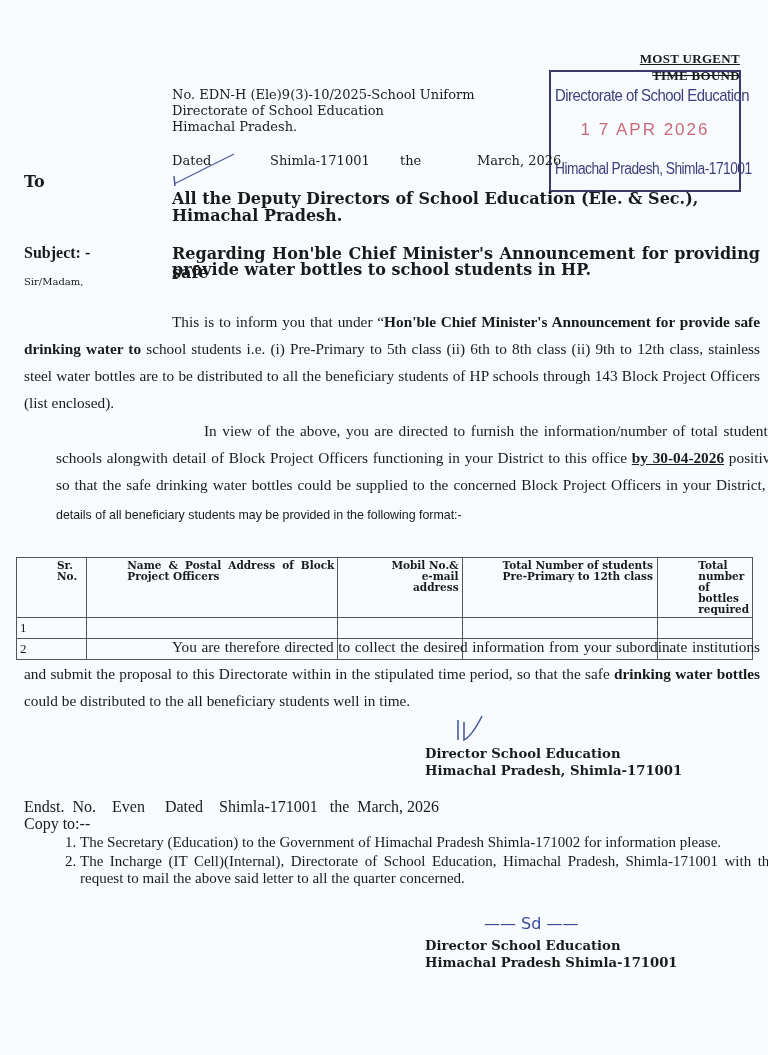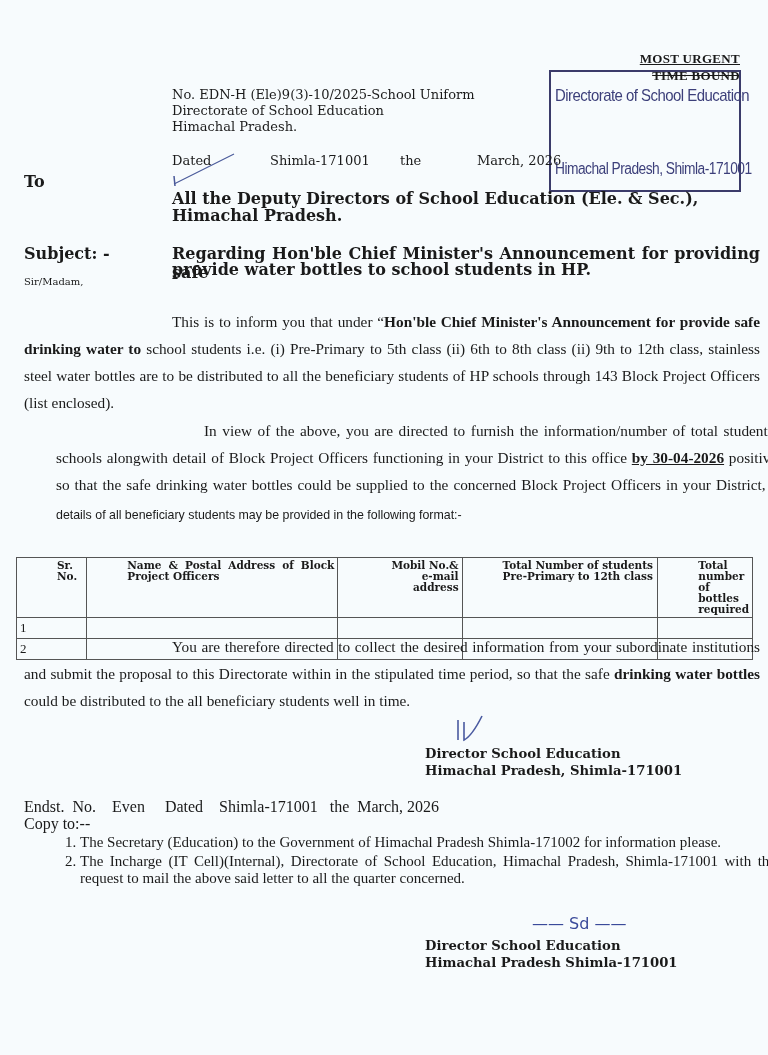--- a/index.html
+++ b/index.html
@@ -36,51 +36,52 @@
     font-family:"DejaVu Serif", serif; font-size:10.5px;
   }
   table.fmt th, table.fmt td { border:1px solid #555; padding:2px 3px; vertical-align:top; }
   table.fmt th { font-weight:bold; text-align:left; line-height:11px; height:33px;padding-left:40px; }
   table.fmt td { height:15px; font-size:13px; font-family:"Liberation Serif", serif; }
   .sig { font-weight:bold; font-size:13.2px; line-height:16px; font-family:"DejaVu Serif", serif; }
   .endst { left:24px; font-family:"Liberation Serif", serif; font-size:16px; line-height:17px; }
   ol.copy { position:absolute; left:56px; top:834px; width:696px; margin:0; padding-left:24px;
     font-family:"Liberation Serif", serif; font-size:15px; line-height:17px; text-align:justify; }
   ol.copy li { margin-bottom:2px; }
-  .sd { color:#3a4a9a; font-family:"DejaVu Sans", sans-serif; font-size:16px;margin-left:48px; }
+  .sd { color:#3a4a9a; font-family:"DejaVu Sans", sans-serif; font-size:16px; }
 </style>
 </head>
 <body>
 
 <div class="abs urgent" style="top:50px;">MOST URGENT</div>
 <div class="abs urgent" style="top:67px; text-decoration:line-through;">TIME BOUND</div>
 
 <div class="abs stamp">
   <div class="l1">Directorate of School Education</div>
+  <div class="l2">1 7 APR 2026</div>
   <div class="l3">Himachal Pradesh, Shimla-171001</div>
 </div>
 
 <div class="abs hdr" style="top:87px;">No. EDN-H (Ele)9(3)-10/2025-School Uniform</div>
 <div class="abs hdr" style="top:103px;">Directorate of School Education</div>
 <div class="abs hdr" style="top:119px;">Himachal Pradesh.</div>
 
 <div class="abs hdr" style="top:153px;">Dated</div>
 <svg class="abs" style="left:172px; top:150px;" width="70" height="40">
   <path d="M2 34 L62 4" stroke="#4a5a9a" stroke-width="1.2" fill="none"></path>
   <path d="M2 26 L3 36" stroke="#4a5a9a" stroke-width="1.5" fill="none"></path>
 </svg>
 <div class="abs hdr" style="left:270px; top:153px;">Shimla-171001</div>
 <div class="abs hdr" style="left:400px; top:153px;">the</div>
 <div class="abs hdr" style="left:477px; top:153px;">March, 2026</div>
 
 <div class="abs label-bold" style="left:24px; top:172px;">To</div>
 <div class="abs label-bold" style="left:172px; top:189px;">All the Deputy Directors of School Education (Ele. &amp; Sec.),</div>
 <div class="abs label-bold" style="left:172px; top:206px;">Himachal Pradesh.</div>
 
-<div class="abs label-bold" style="left:24px; top:244px;">Subject: -</div>
+<div class="abs label-bold" style="left:24px; top:244px;font-family:Liberation Serif, serif;">Subject: -</div>
 <div class="abs label-bold" style="left:172px; top:244px; width:588px; text-align:justify; text-align-last:justify;">Regarding Hon'ble Chief Minister's Announcement for providing safe</div>
 <div class="abs label-bold" style="left:172px; top:260px;">provide water bottles to school students in HP.</div>
 
 <div class="abs serif13" style="left:24px; top:276px;">Sir/Madam,</div>
 
 <div class="abs body-text" style="top:308px; text-indent:148px;">
   <span>This is to inform you that under “</span><b>Hon'ble Chief Minister's Announcement for provide safe drinking water to</b><span> school students i.e. (i) Pre-Primary to 5th class (ii) 6th to 8th class (ii) 9th to 12th class, stainless steel water bottles are to be  distributed to all the beneficiary students of HP schools through 143 Block Project Officers (list enclosed).</span>
 </div>
 
 <div class="abs body-text" style="top:417px; text-indent:148px;margin-left:32px;">

